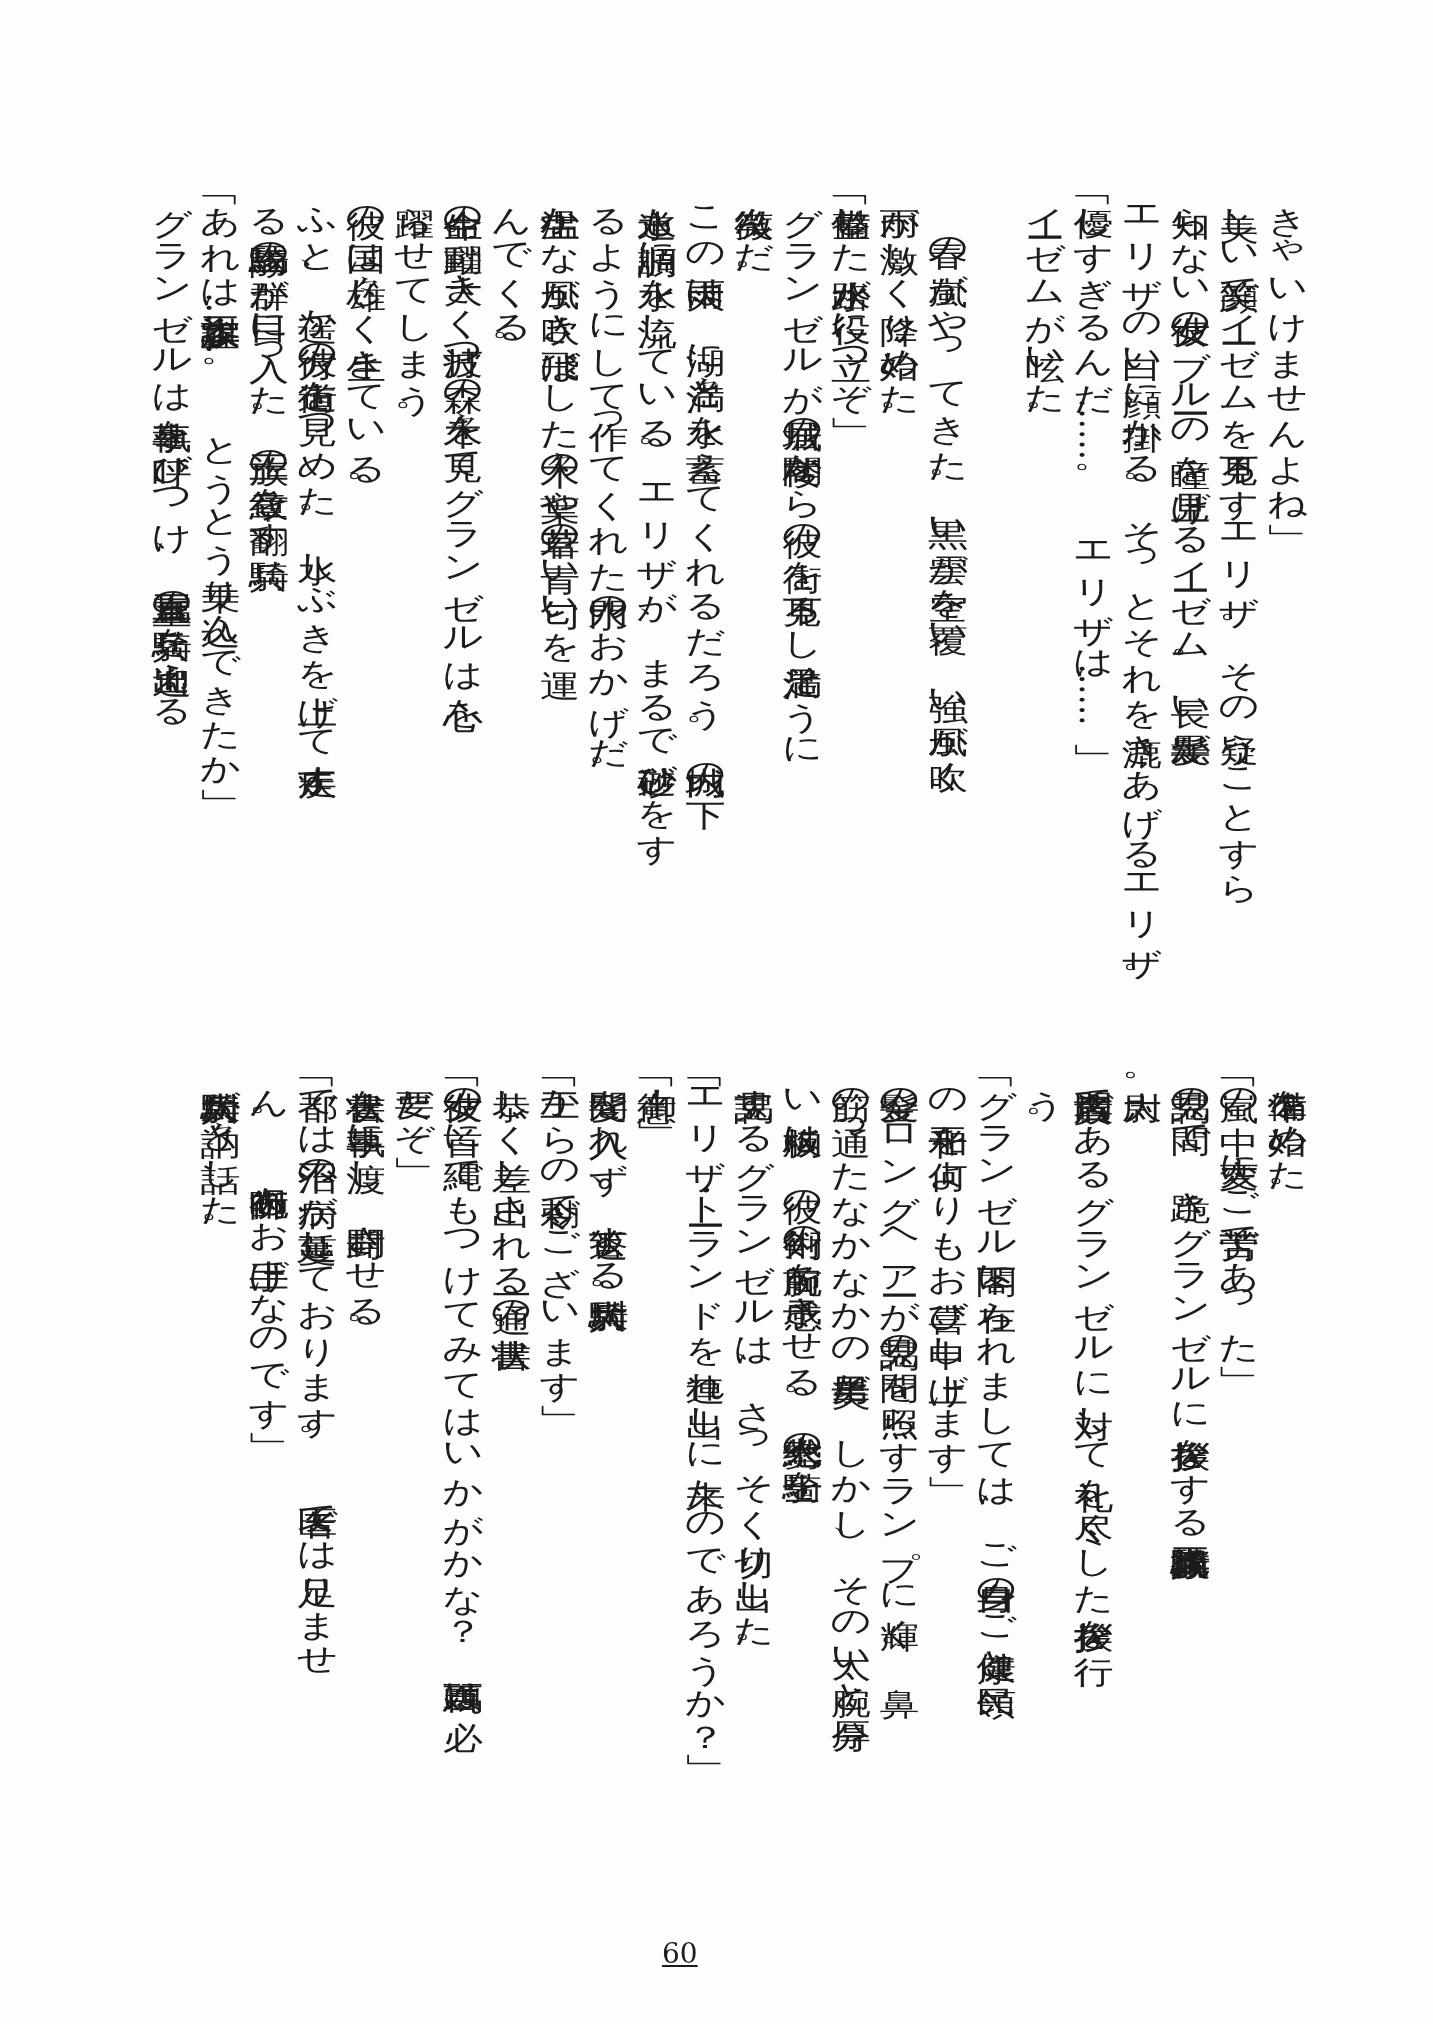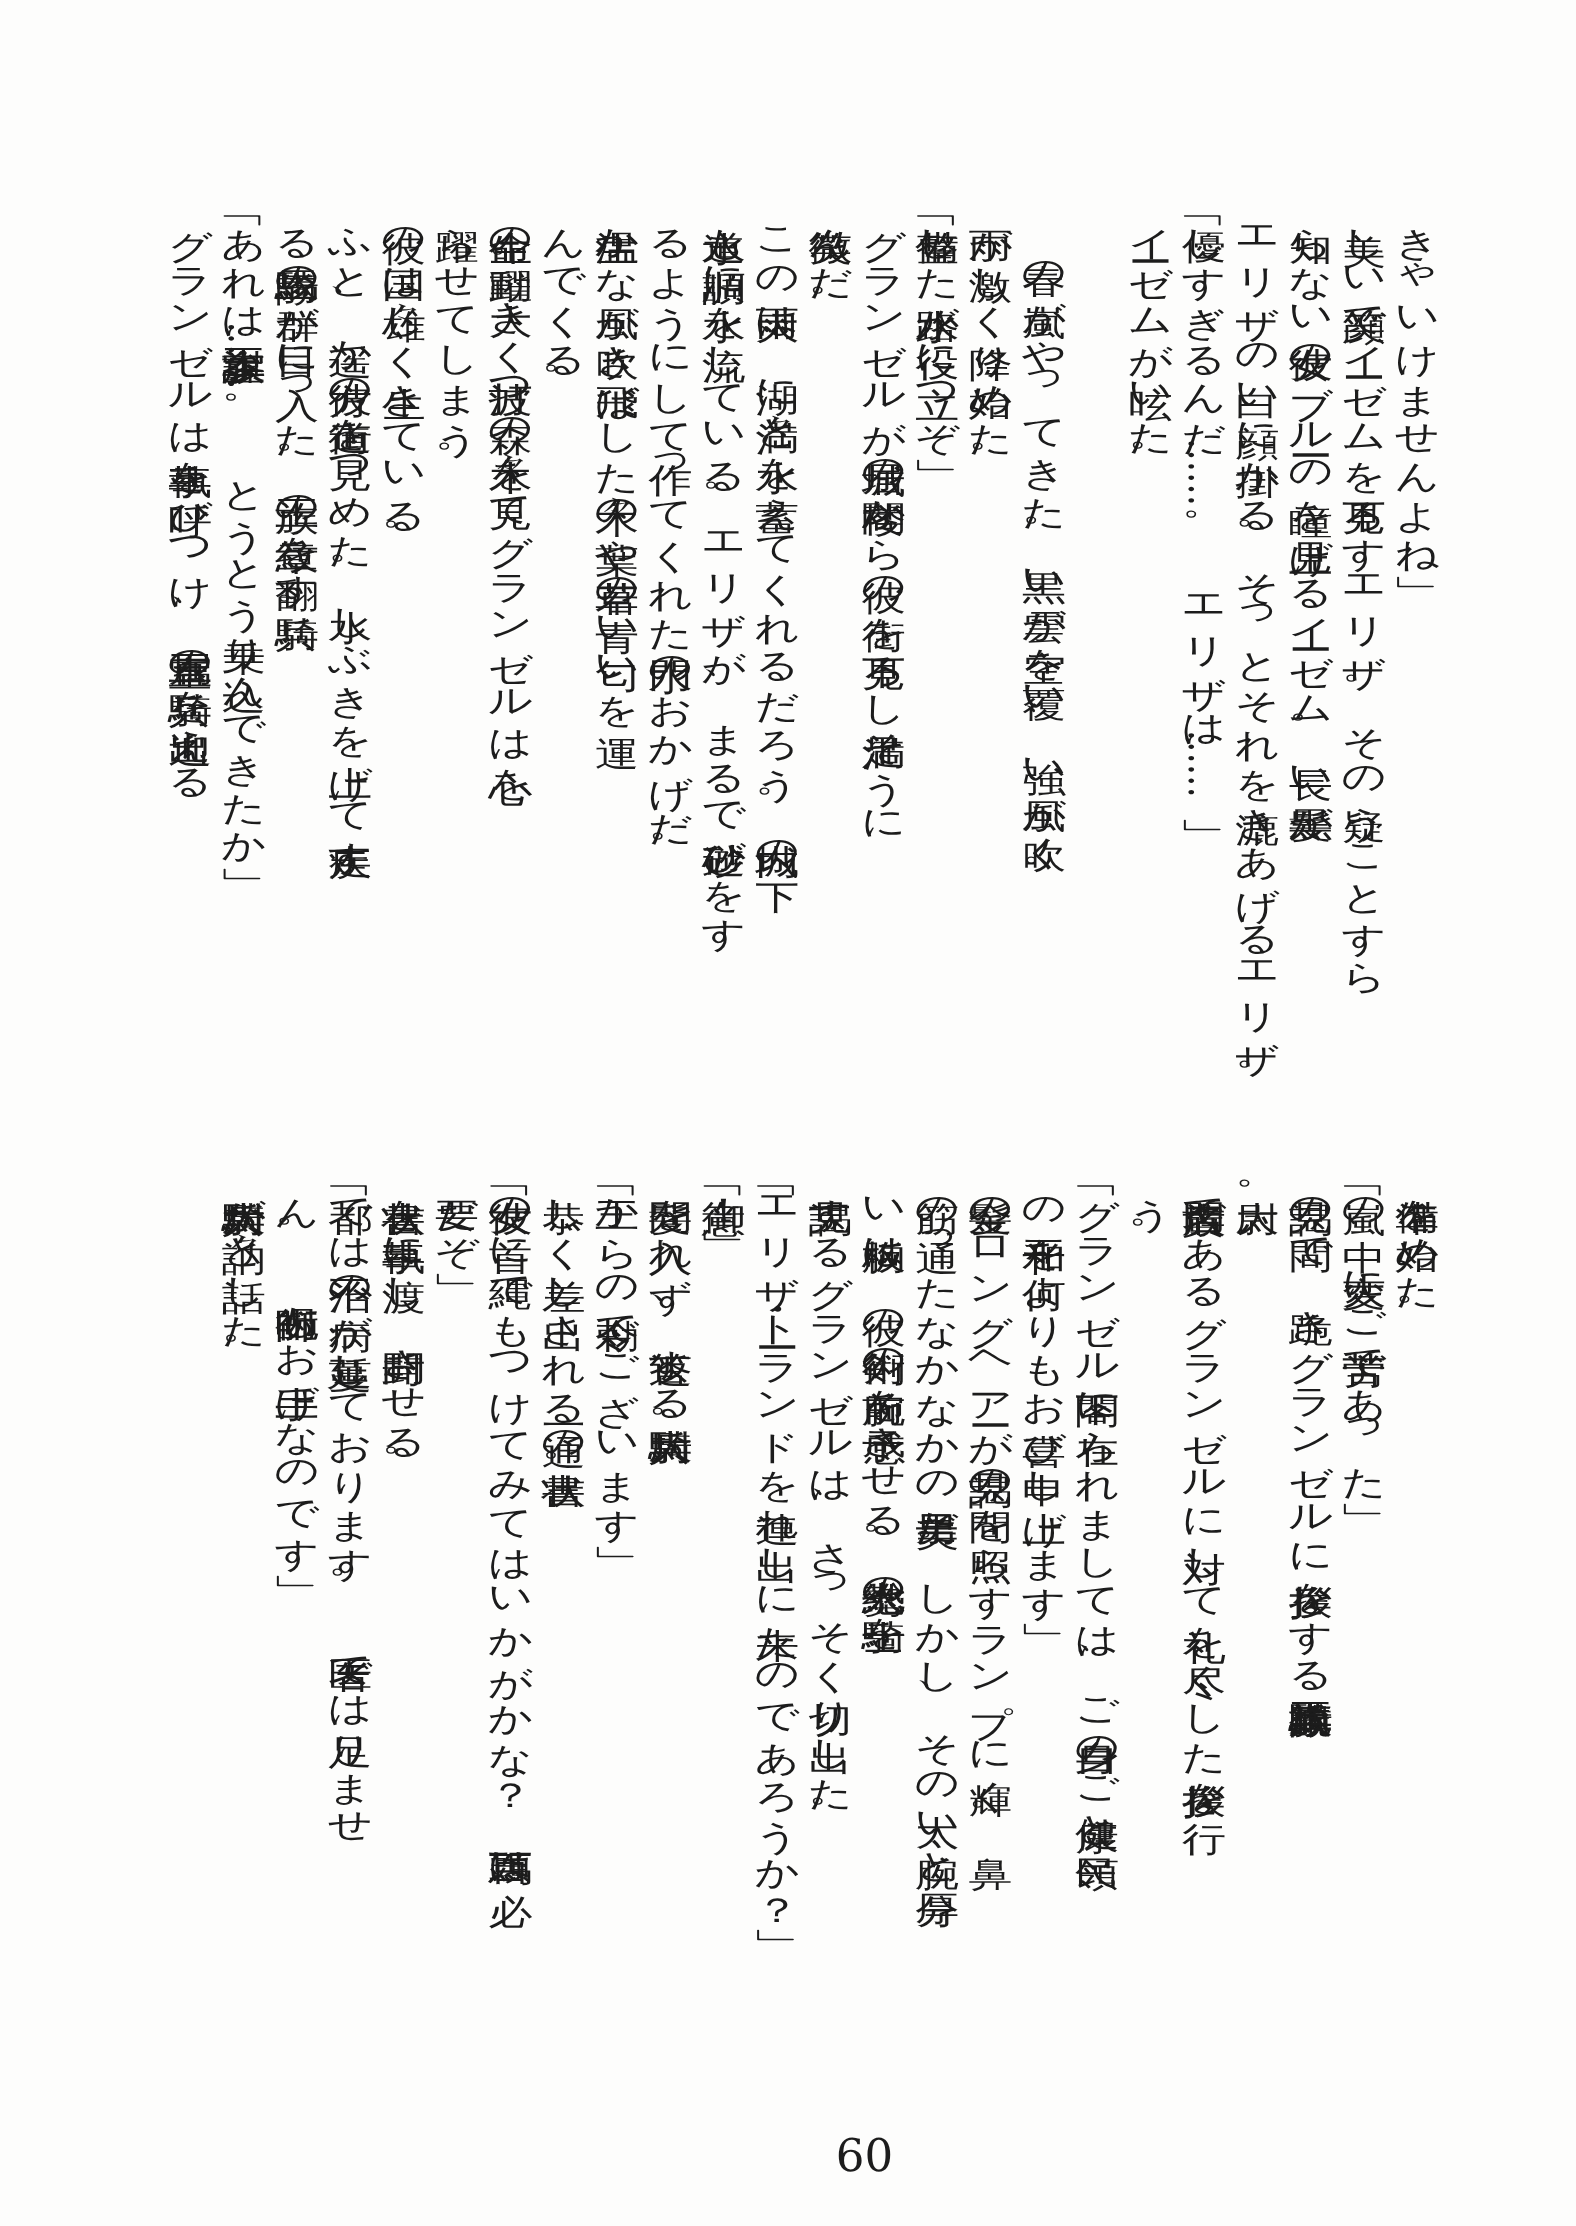--- a/index.html
+++ b/index.html
@@ -41,24 +41,25 @@
     width: 48.5px;
     line-height: 48.5px;
     height: 1080px;
     text-align: left;
   }
   .pagenum {
     position: absolute;
     left: 662px;
     top: 1940px;
     width: 150px;
-    text-align: right;
-    font-size: 41px;
+    text-align: left;
+    font-size: 28px;
     line-height: 1;
     color: #1c1c1c;
+    text-decoration: underline;
   }
 </style>
 </head>
 <body>
 
 <div class="page">
 
   <section class="tblock tblock-top">
     <div class="col">きゃいけませんよね」</div>
     <div class="col">美しい笑顔でイーゼムを見下ろすエリザ。その疑うことすら</div>

